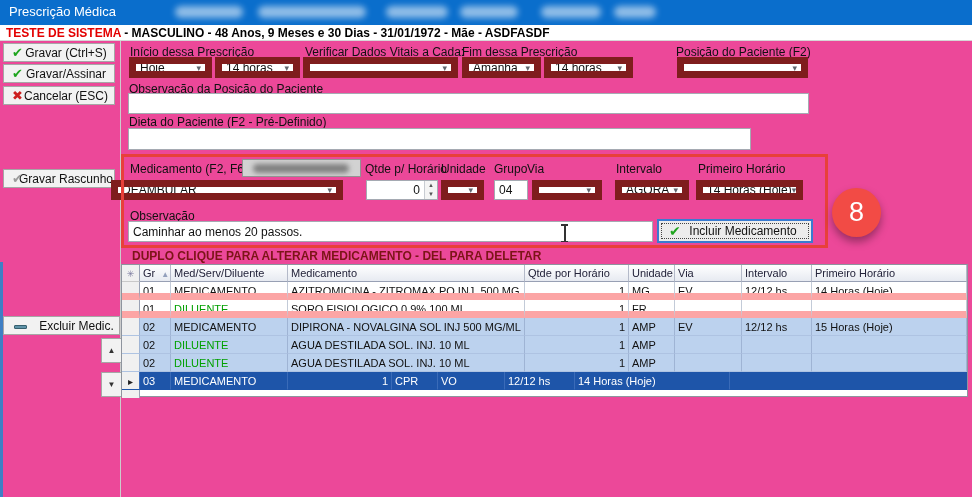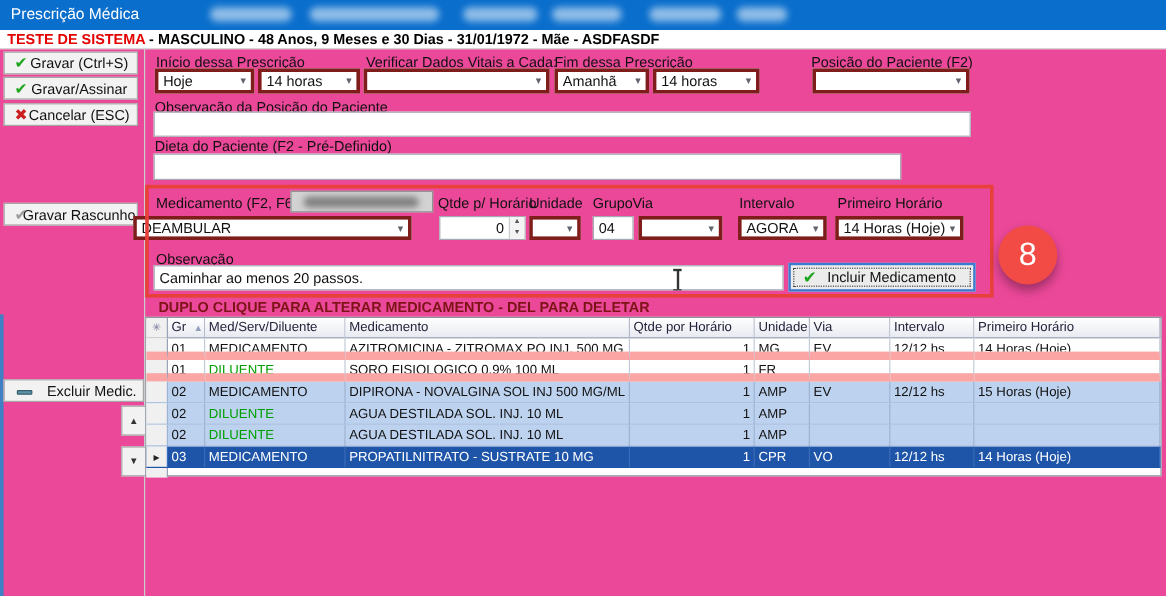--- a/index.html
+++ b/index.html
@@ -22,21 +22,21 @@
   .sbtn { position:absolute; background:#f2f2f2; border:1px solid #a6a6a6; font-size:12px;
     display:flex; align-items:center; justify-content:center; cursor:default; }
   .sbtn .bicon { position:absolute; left:8px; font-size:13px; font-weight:bold; line-height:1; }
   .green { color:#1ea51e; } .gray { color:#9b9b9b; } .red { color:#cc1f1f; font-size:12px; }
   .minus-slab { position:absolute; left:10px; top:8px; width:13px; height:4px; background:#5f93a8; border:1px solid #37606f; border-radius:1px; }
   .arrbtn { font-size:8px; color:#333; }
   .leftstrip { position:absolute; left:0; top:262px; width:3px; height:235px; background:#3f7fc4; }
   .vdivider { position:absolute; left:120px; top:41px; width:1px; height:456px; background:#cccccc; }
   
   .lbl { position:absolute; font-size:12px; color:#111; white-space:nowrap; }
-  .combo { position:absolute; background:#fff; border:3px solid #7f1d1d; display:flex; align-items:center;
+  .combo { position:absolute; background:#fff; border:7px solid #7f1d1d; display:flex; align-items:center;
     font-size:12px; padding:0 4px; white-space:nowrap; overflow:hidden;justify-content:space-between; }
   .combo .arr { margin-left:auto; color:#60656d; font-size:9px; }
   .tin { position:absolute; background:#fff; border:1px solid #a5aab2; display:flex; align-items:center;
     font-size:12px; padding:0 4px; white-space:nowrap; overflow:hidden; }
   
   .spin { position:absolute; background:#fff; border:1px solid #a5aab2; display:flex; align-items:stretch; }
   .spin .sval { flex:1; text-align:right; padding-right:4px; line-height:18px; font-size:12px; }
   .spin .sarrows { width:13px; border-left:1px solid #c8ccd2; display:flex; flex-direction:column; }
   .spin .sarrows span { flex:1; font-size:6px; color:#555; text-align:center; line-height:9px; background:#f4f4f4; }
   
@@ -301,21 +301,20 @@
       <span class="c w5">AMP</span>
       <span class="c w6"></span>
       <span class="c w7"></span>
       <span class="c w8"></span>
     </div>
 
     <div class="trow row-selected">
       <span class="c sel w0"><span class="pointer">▸</span></span>
       <span class="c w1">03</span>
       <span class="c w2">MEDICAMENTO</span>
-      <span class="c w3">PROPATILNITRATO - SUSTRATE 10 MG</span>
       <span class="c w4">1</span>
       <span class="c w5">CPR</span>
       <span class="c w6">VO</span>
       <span class="c w7">12/12 hs</span>
       <span class="c w8">14 Horas (Hoje)</span>
     </div>
 
     <div class="filler">
         <span class="fsel"></span>
       </div>

